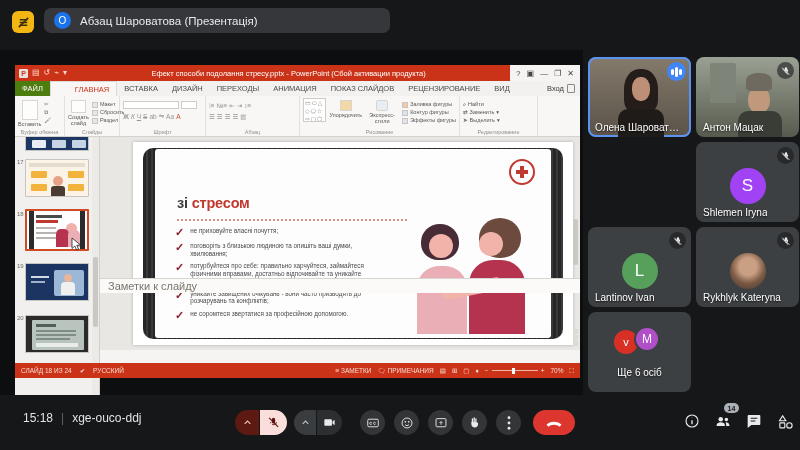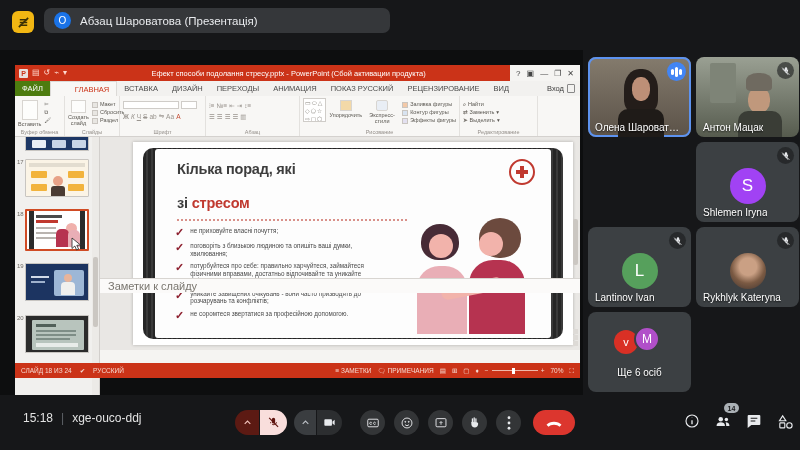--- a/index.html
+++ b/index.html
@@ -152,21 +152,21 @@
       </div>
     </div>
 
     <div class="ppt-tabs">
       <div class="ppt-tab tab-file">ФАЙЛ</div>
       <div class="ppt-tab tab-active">ГЛАВНАЯ</div>
       <div class="ppt-tab">ВСТАВКА</div>
       <div class="ppt-tab">ДИЗАЙН</div>
       <div class="ppt-tab">ПЕРЕХОДЫ</div>
       <div class="ppt-tab">АНИМАЦИЯ</div>
-      <div class="ppt-tab">ПОКАЗ РУССКИЙ</div>
+      <div class="ppt-tab">ПОКАЗ СЛАЙДОВ</div>
       <div class="ppt-tab">РЕЦЕНЗИРОВАНИЕ</div>
       <div class="ppt-tab">ВИД</div>
       <div class="signin">
         <span>Вход</span>
         <span class="p-ic"></span>
       </div>
     </div>
 
     <div class="ribbon">
       <div class="rgroup" style="width:50px;">
@@ -352,21 +352,21 @@
         <div class="tscroll">
             <div class="tthumb"></div>
           </div>
       </div>
 
       <div class="edit-area">
         <div class="slide-page">
           <div class="slide-frame"></div>
           <div class="slide-content">
             <div class="sl-title">
-              <span>Кілька порад, які</span><br>
+              <br>
               <br>
               <span>зі </span><span class="red">стресом</span>
             </div>
             <div class="redcross">
                 <div class="cross"></div>
               </div>
             <div class="sl-divider"></div>
             <div class="sl-bullets">
               <div class="sl-bullet">
                   <span class="sl-check">✓</span>

